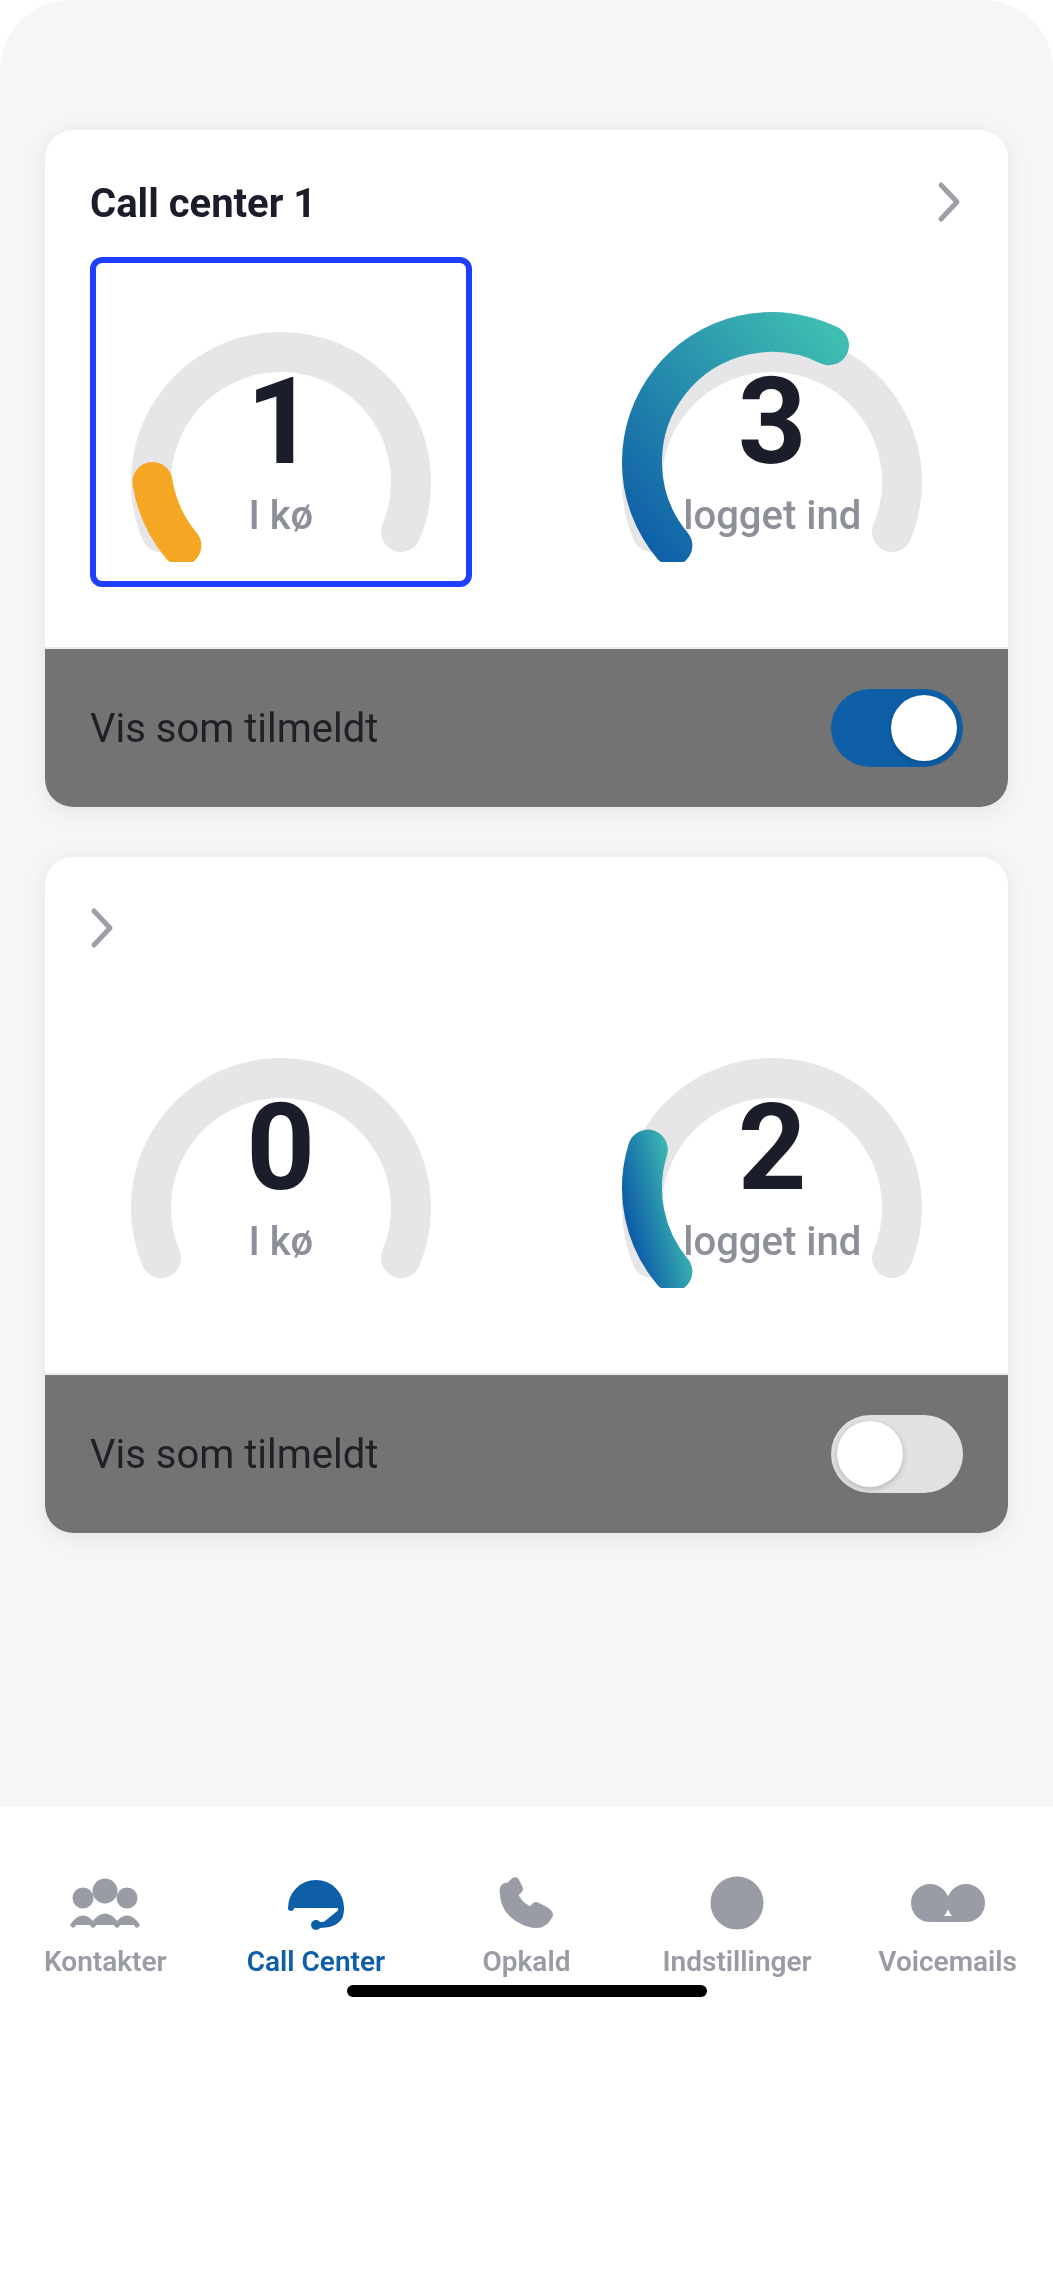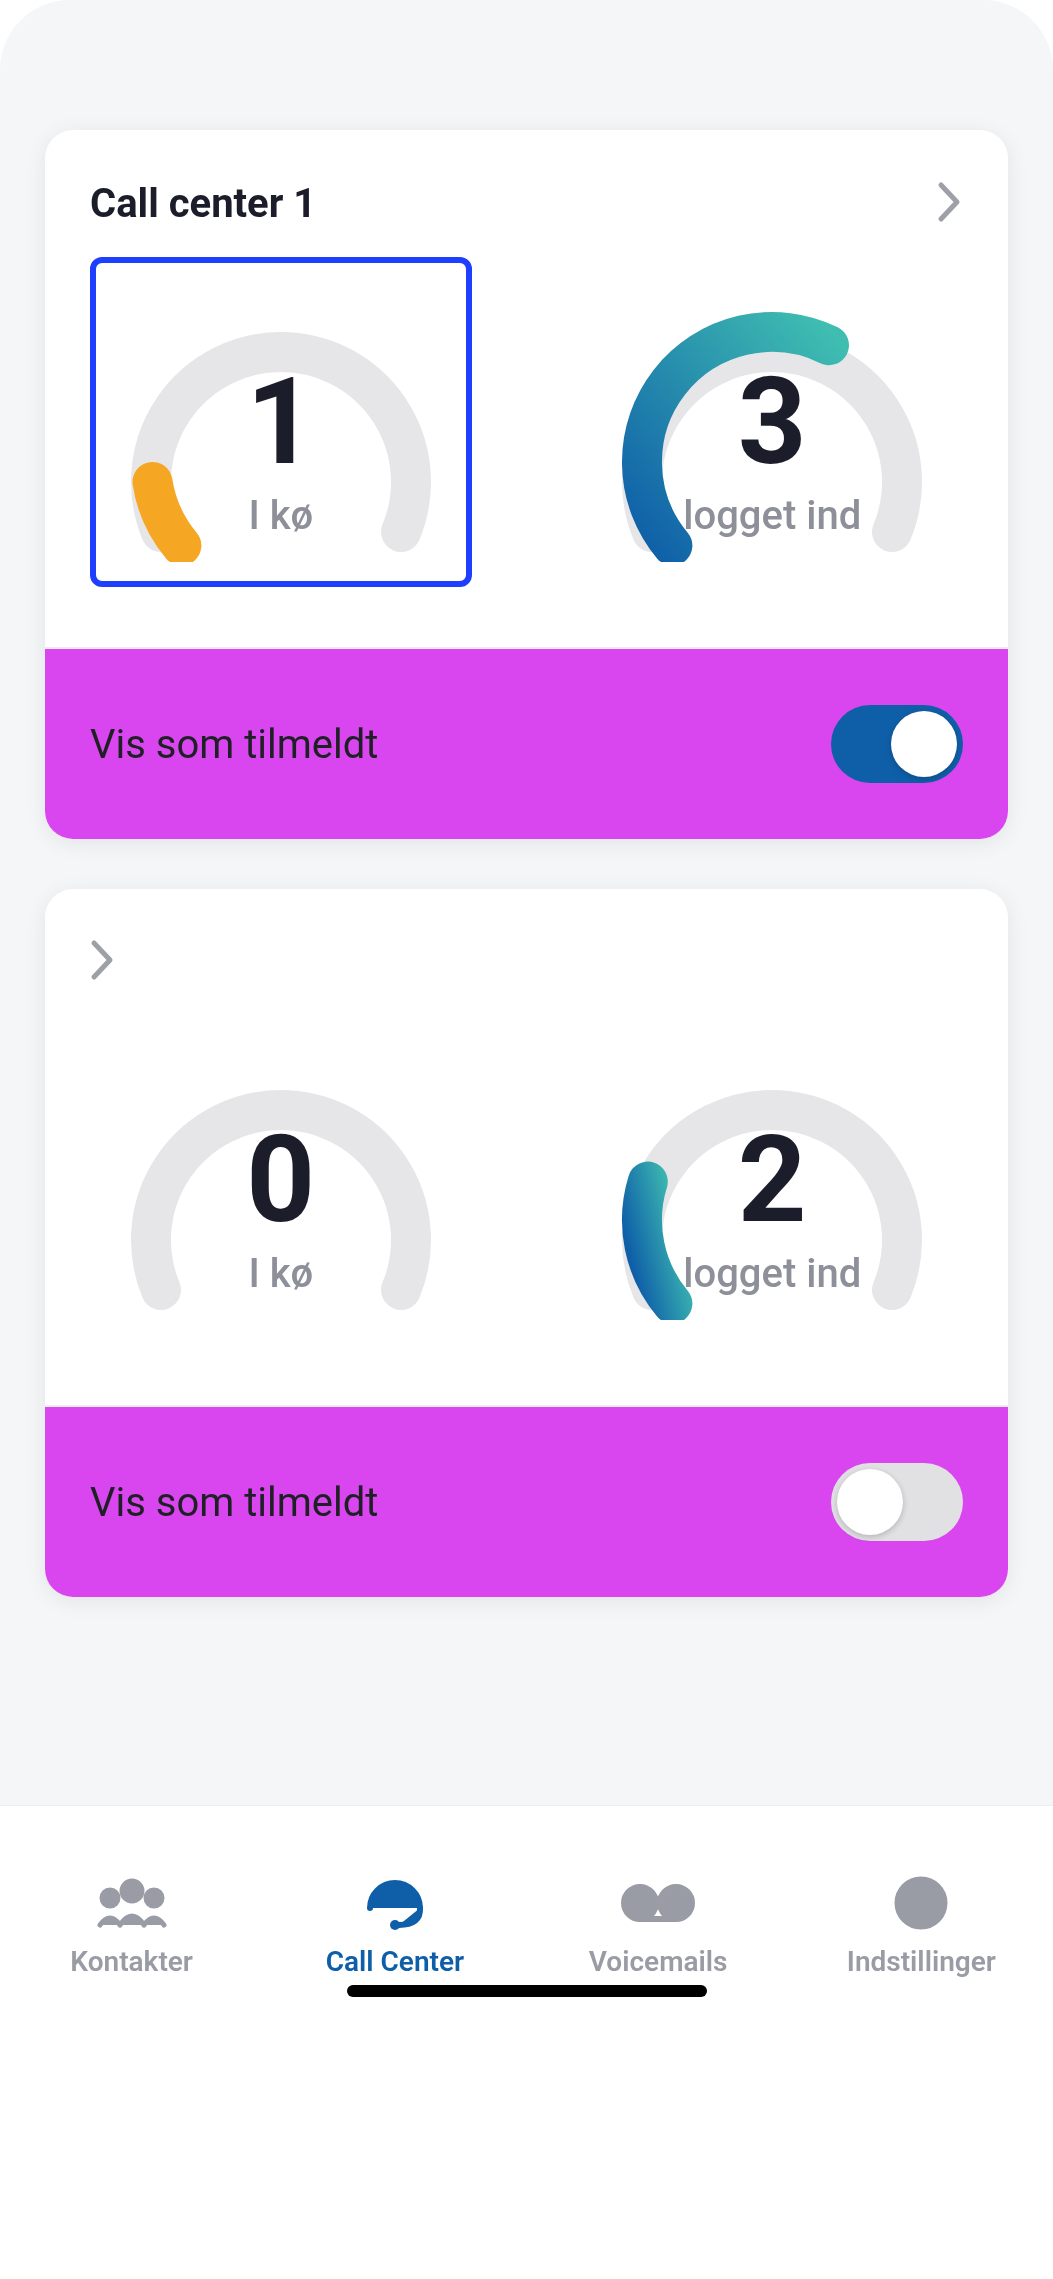--- a/index.html
+++ b/index.html
@@ -82,23 +82,23 @@
   .gauge-label {
     position: absolute;
     top: 210px;
     left: 0; right: 0;
     text-align: center;
     font-size: 40px;
     font-weight: 500;
     color: #8d8f99;
   }
   .card-footer {
-    background: #d946ef;
+    background: #737373;
     border-top: 2px solid #ececee;
-    padding: 56px 45px;
+    padding: 40px 45px;
     display: flex;
     align-items: center;
     justify-content: space-between;
   }
   .footer-label {
     font-size: 40px;
     color: #1e2025;
   }
   .toggle {
     width: 132px;
@@ -282,34 +282,42 @@
         <svg viewBox="0 0 80 60" fill="none" stroke-width="6" stroke-linecap="round">
           <path d="M15 35 A25 25 0 1 1 65 35"></path>
           <path d="M65 35 Q66 52 44 52"></path>
           <circle cx="40" cy="52" r="5" fill="#0f5fa8" stroke="none"></circle>
         </svg>
       </div>
       <div class="tab-label">Call Center</div>
     </div>
     <div class="tab inactive">
       <div class="tab-icon">
+        <svg viewBox="0 0 80 60" stroke="none">
+          <path d="M22 10 Q14 10 14 18 Q14 42 38 52 Q58 60 66 44 Q68 38 60 34 L52 30 Q48 28 44 34 Q36 30 32 22 Q38 18 36 14 L32 6 Q28 2 22 10 Z"></path>
+        </svg>
+      </div>
+      <div class="tab-label">Opkald</div>
+    </div>
+    <div class="tab inactive">
+      <div class="tab-icon">
+        <svg viewBox="0 0 80 60" fill="none" stroke-width="5">
+          <circle cx="40" cy="30" r="24"></circle>
+          <circle cx="40" cy="24" r="8" fill="#9a9ca5" stroke="none"></circle>
+          <path d="M24 48 Q40 30 56 48" fill="#9a9ca5" stroke="none"></path>
+        </svg>
+      </div>
+      <div class="tab-label">Indstillinger</div>
+    </div>
+    <div class="tab inactive">
+      <div class="tab-icon">
         <svg viewBox="0 0 80 60" fill="none" stroke-width="6">
           <circle cx="22" cy="30" r="16"></circle>
             <circle cx="58" cy="30" r="16"></circle>
           <line x1="22" y1="46" x2="58" y2="46"></line>
         </svg>
       </div>
       <div class="tab-label">Voicemails</div>
     </div>
-    <div class="tab inactive">
-      <div class="tab-icon">
-        <svg viewBox="0 0 80 60" fill="none" stroke-width="5">
-          <circle cx="40" cy="30" r="24"></circle>
-          <circle cx="40" cy="24" r="8" fill="#9a9ca5" stroke="none"></circle>
-          <path d="M24 48 Q40 30 56 48" fill="#9a9ca5" stroke="none"></path>
-        </svg>
-      </div>
-      <div class="tab-label">Indstillinger</div>
-    </div>
   </div>
 
   <div class="home-indicator"></div>
 </div>
 
 </body></html>

